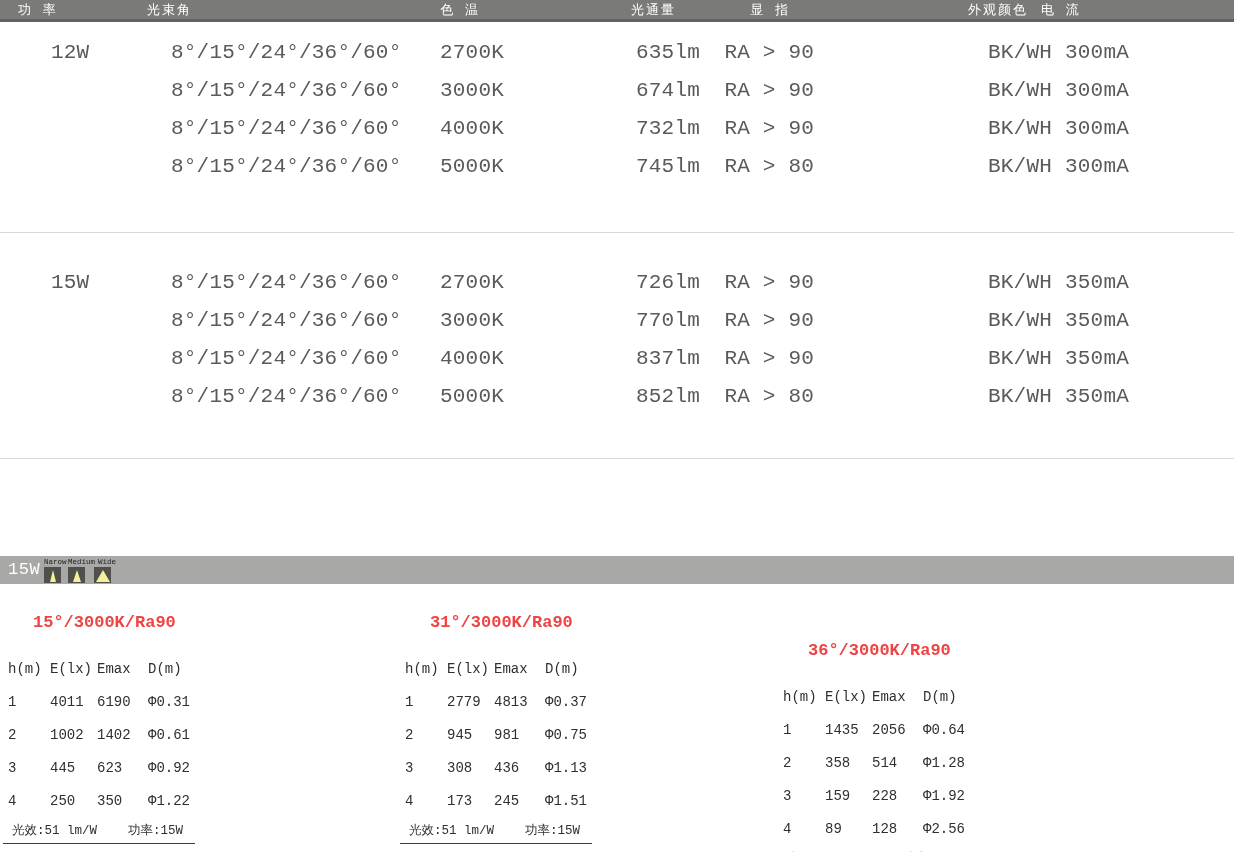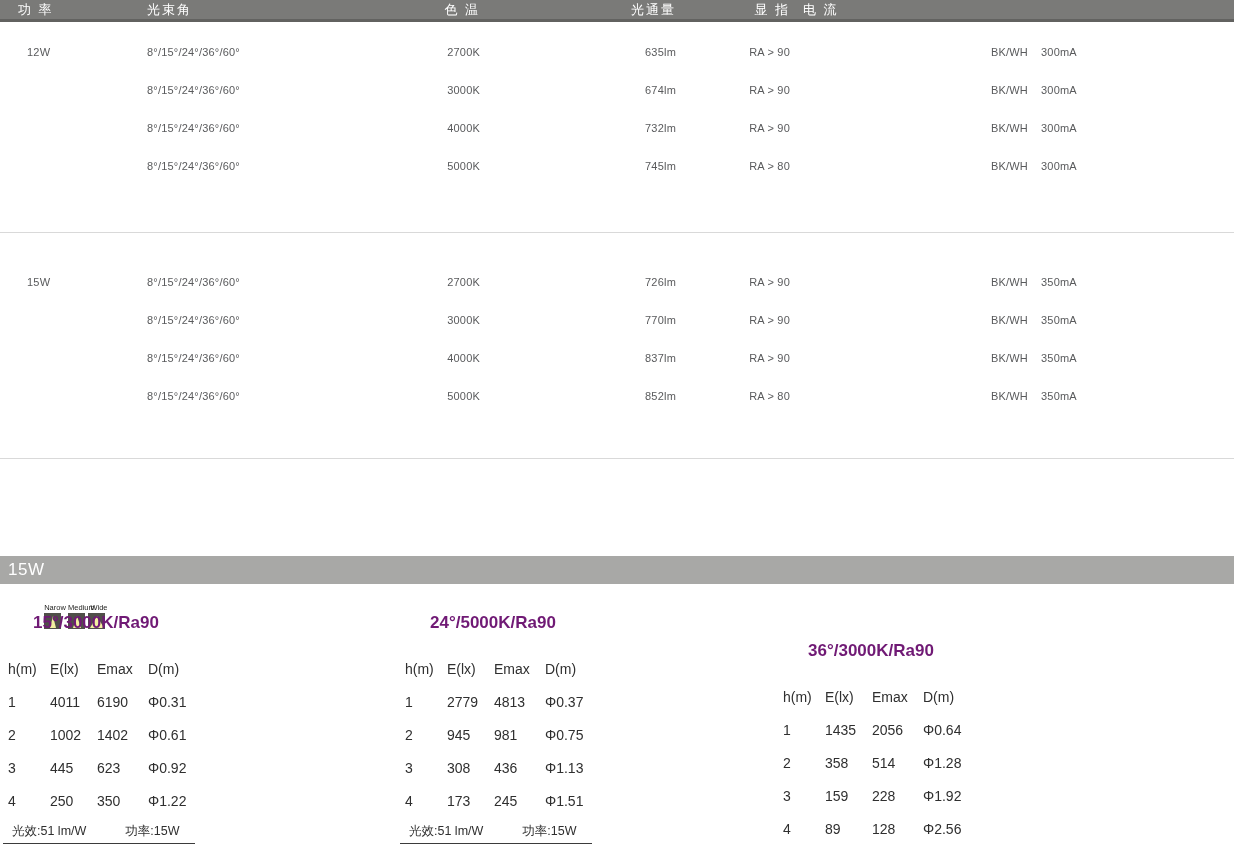--- a/index.html
+++ b/index.html
@@ -1,96 +1,97 @@
 <!DOCTYPE html>
 <html><head>
 <meta charset="utf-8">
 <style>
   html,body { margin:0; padding:0; background:#fff; }
   .page {
     position:relative; width:1234px; height:852px; background:#ffffff;
-    font-family:Liberation Sans, sans-serif; overflow:hidden;
+    font-family:Liberation Mono, monospace; overflow:hidden;
   }
 
   
   .spec-grid {
     display:grid;
     grid-template-columns:120px 225px 135px 196px 114px 238px auto;
     align-items:center;
   }
   .spec-header {
     position:absolute; top:0; left:0; width:100%; height:19px;
     background:#7a7a78; border-bottom:3px solid #626260;
     color:#ffffff; font-size:13px; letter-spacing:2px;
   }
   .spec-header .c1 { padding-left:18px; }
   .spec-group { position:absolute; left:0; width:100%; }
   .g1 { top:33px; } .g2 { top:263px; }
-  .srow { height:38px; font-size:11px; color:#595a5c; letter-spacing:0.2px; }
+  .srow { height:38px; font-size:21px; color:#595a5c; letter-spacing:0.2px;padding-left:24px; }
   .c1 { padding-left:27px; }
   .c2 { padding-left:27px; }
   .c3,.c4,.c5,.c6 { text-align:right; }
   .c7 { padding-left:13px; }
 
   .divider { position:absolute; left:0; width:100%; height:1px; background:#d9d9d9; }
   .d1 { top:232px; } .d2 { top:458px; }
 
   
   .beam-bar {
     position:absolute; top:556px; left:0; width:100%; height:28px;
     background:#a8a8a6;
   }
   .beam-bar-power {
     position:absolute; left:8px; top:0; line-height:28px;
     color:#ffffff; font-size:17px; letter-spacing:0.5px;
   }
   .beam-icon { position:absolute; top:2px; width:22px; text-align:center; }
-  .bi1 { left:44px; } .bi2 { left:68px; } .bi3 { left:88px; }
+  .bi1 { left:44px; } .bi2 { left:68px; } .bi3 { left:94px; }
   .beam-label {
     display:block; font-size:7.5px; line-height:8px; margin-bottom:1px;
-    color:#1e1e1c; white-space:nowrap; text-align:center;margin-top:46px;
+    color:#1e1e1c; white-space:nowrap; text-align:right;
   }
   .beam-box {
     width:17px; height:16px; background:#504f49;
     display:flex; flex-direction:column; justify-content:flex-end; align-items:center;
   }
   .tri { width:0; height:0; border-bottom:12px solid #f3f0a0; margin-bottom:1px; }
   .tri-narrow { border-left:3px solid transparent; border-right:3px solid transparent; }
   .tri-medium { border-left:4.5px solid transparent; border-right:4.5px solid transparent; }
   .tri-wide   { border-left:7px solid transparent; border-right:7px solid transparent; }
 
   
   .pt-table { position:absolute; top:613px; width:200px; color:#2f2f2f; }
   .pt1 { left:8px; } .pt2 { left:405px; } .pt3 { left:783px;margin-top:28px; }
   .pt-title {
-    margin:0 0 0 25px; font-size:17px; font-weight:bold; color:#701a75;
+    margin:0 0 0 25px; font-size:17px; font-weight:bold; color:#ef4444;
     line-height:20px; white-space:nowrap;
   }
   .pt-grid {
     margin-top:20px; display:grid; grid-template-columns:42px 47px 51px 60px;
     font-size:14px;
   }
   .pt-grid > div { height:33px; line-height:33px; white-space:nowrap; }
   .pt-footer {
     margin-left:-5px; padding:2px 0 1px 9px; width:183px;
     border-bottom:1.5px solid #3b3b3b;
-    display:flex; gap:39px; font-size:12.5px; line-height:22px; white-space:nowrap;
+    display:flex; gap:31px; font-size:12.5px; line-height:22px; white-space:nowrap;
   }
 </style>
 </head>
 <body>
 
 <div class="page">
 
   <div class="spec-header spec-grid">
     <div class="c1">功 率</div>
     <div class="c2">光束角</div>
     <div class="c3">色 温</div>
     <div class="c4">光通量</div>
     <div class="c5">显 指</div>
+    <div class="c6">外观颜色</div>
     <div class="c7">电 流</div>
   </div>
 
   <div class="spec-group g1">
     <div class="srow spec-grid">
       <div class="c1">12W</div>
       <div class="c2">8°/15°/24°/36°/60°</div>
       <div class="c3">2700K</div>
       <div class="c4">635lm</div>
       <div class="c5">RA &gt; 90</div>
@@ -215,21 +216,21 @@
       <div>350</div>
       <div>Φ1.22</div>
     </div>
     <div class="pt-footer">
       <span>光效:51 lm/W</span>
       <span>功率:15W</span>
     </div>
   </div>
 
   <div class="pt-table pt2">
-    <div class="pt-title">24°/5000K/Ra90</div>
+    <div class="pt-title">31°/3000K/Ra90</div>
     <div class="pt-grid">
       <div>h(m)</div>
       <div>E(lx)</div>
       <div>Emax</div>
       <div>D(m)</div>
       <div>1</div>
       <div>2779</div>
       <div>4813</div>
       <div>Φ0.37</div>
       <div>2</div>

